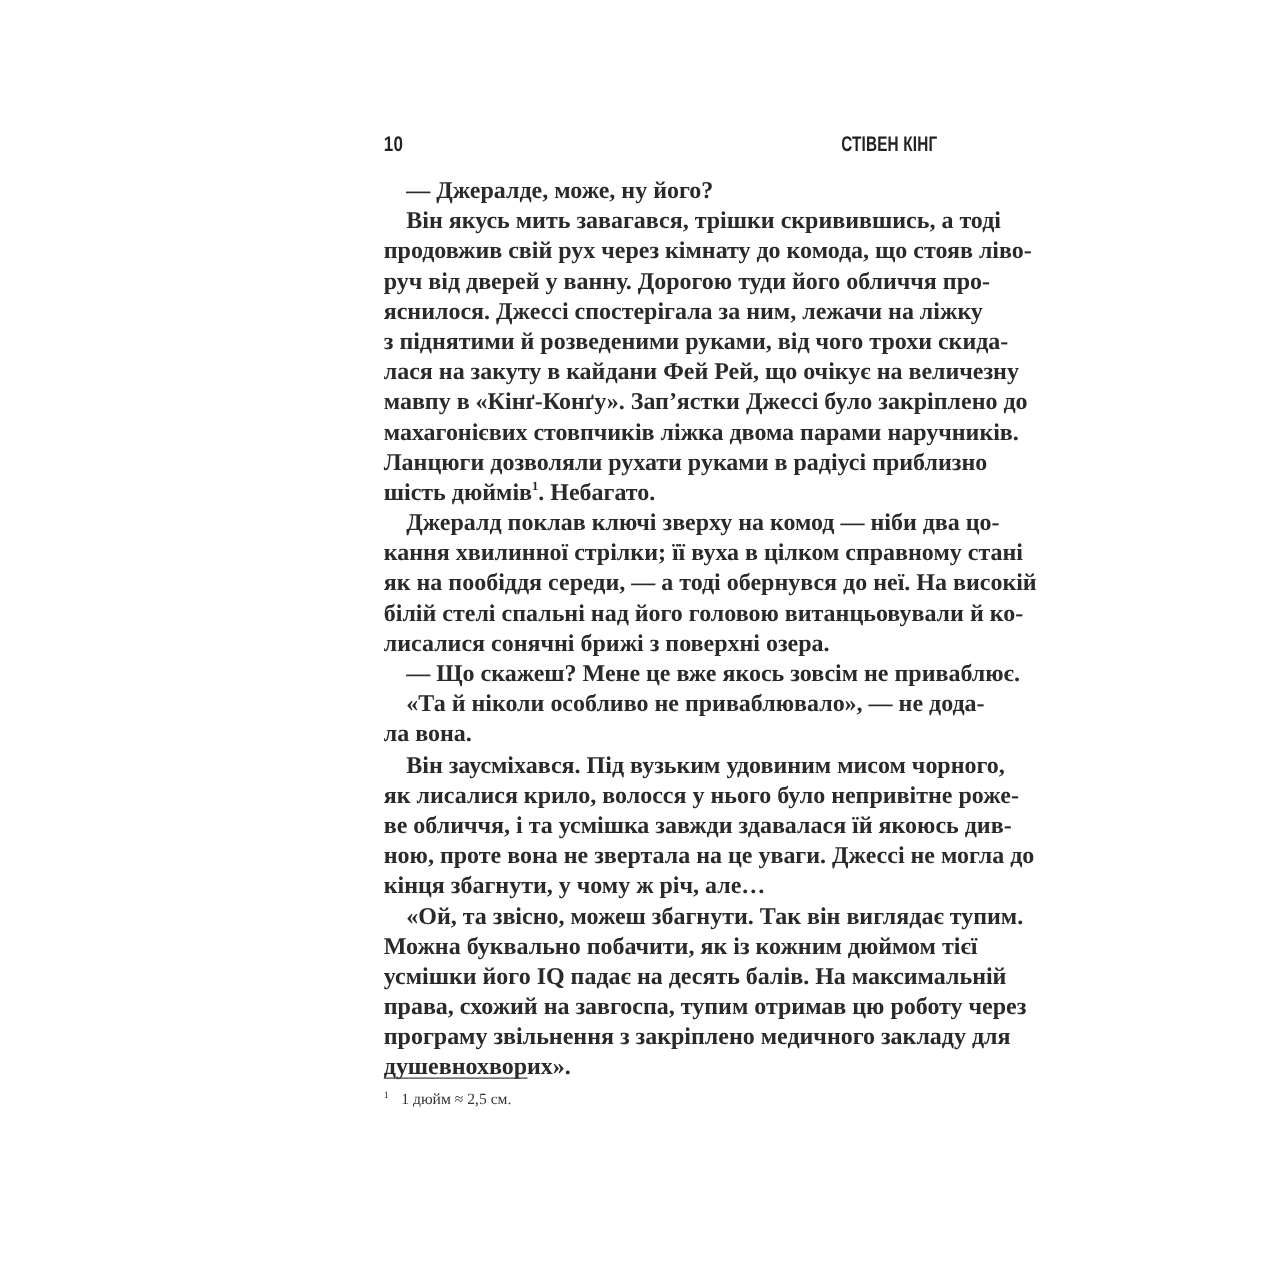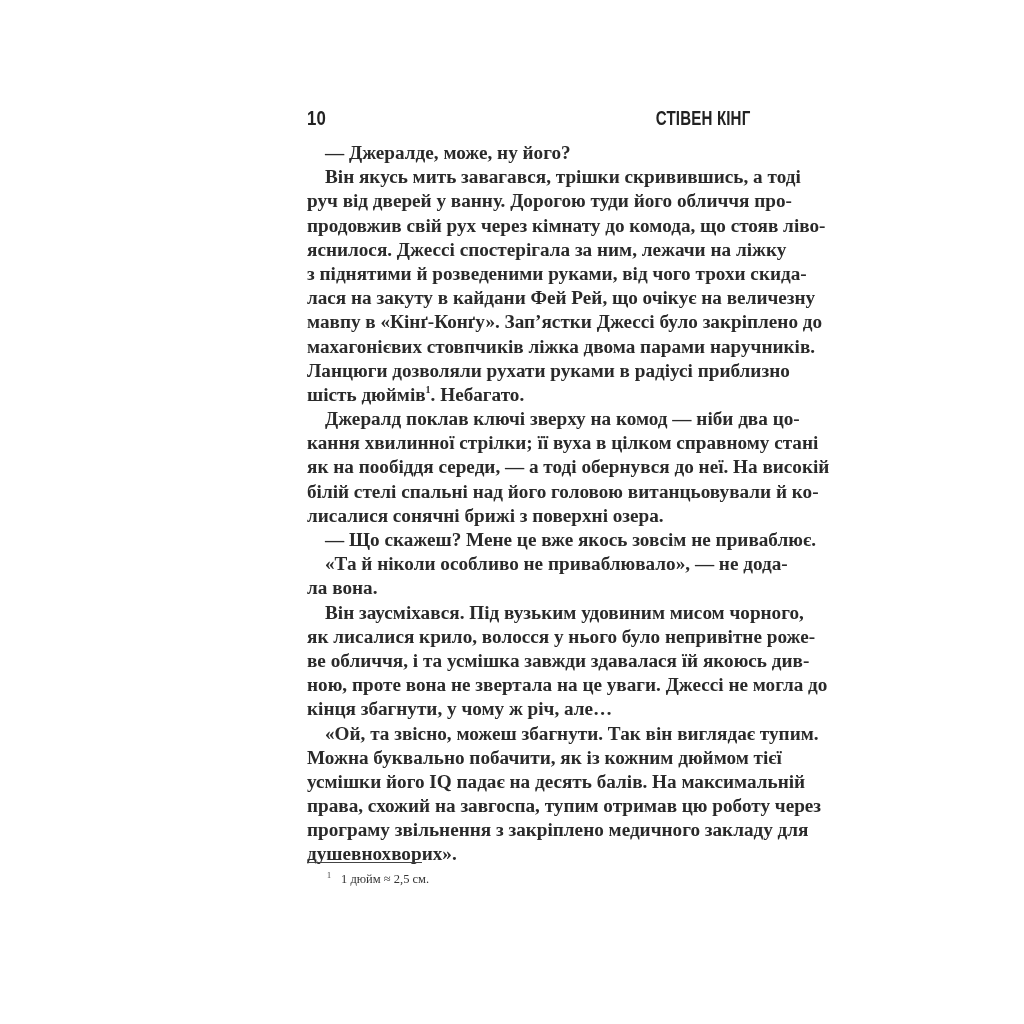--- a/index.html
+++ b/index.html
@@ -11,21 +11,21 @@
       font-family: "Liberation Serif", "DejaVu Serif", serif;
       color: #2a2a2a;
     }
     .header {
       position: absolute;
       left: 307px; top: 106px;
       width: 443px;
       height: 24px;
       font-family: "Liberation Sans", "DejaVu Sans", sans-serif;
       font-weight: bold;
-      font-size: 21px;
+      font-size: 17px;
       letter-spacing: 0.2px;
       color: #222;
     }
     .header .page-num {
       position: absolute; left: 0; top: 0;
       transform: scaleX(0.8); transform-origin: left;
     }
     .header .running-title {
       position: absolute; right: 0; top: 0;
       transform: scaleX(0.72); transform-origin: right;
@@ -54,37 +54,36 @@
       position: absolute;
       left: 307px; top: 862px;
       width: 115px; height: 1px;
       background: #444;
     }
     .footnote {
       position: absolute;
       left: 307px; top: 871px;
       font-size: 12.5px;
       color: #333;
-      margin-left: 20px;
     }
     .footnote .fn-mark { font-size: 8px; vertical-align: 5px; margin-right: 10px; }
   </style>
 </head>
 <body>
 
 <div class="header">
   <span class="page-num">10</span>
   <span class="running-title">СТІВЕН КІНГ</span>
 </div>
 
 <div class="body-text" id="body-text">
     <div class="line indent last"><span>— Джералде, може, ну його?</span></div>
     <div class="line indent"><span>Він якусь мить завагався, трішки скривившись, а тоді</span></div>
+    <div class="line"><span>продовжив свій рух через кімнату до комода, що стояв ліво-</span></div>
     <div class="line"><span>руч від дверей у ванну. Дорогою туди його обличчя про-</span></div>
-    <div class="line"><span>продовжив свій рух через кімнату до комода, що стояв ліво-</span></div>
     <div class="line"><span>яснилося. Джессі спостерігала за ним, лежачи на ліжку</span></div>
     <div class="line"><span>з піднятими й розведеними руками, від чого трохи скида-</span></div>
     <div class="line"><span>лася на закуту в кайдани Фей Рей, що очікує на величезну</span></div>
     <div class="line"><span>мавпу в «Кінґ-Конґу». Зап’ястки Джессі було закріплено до</span></div>
     <div class="line"><span>махагонієвих стовпчиків ліжка двома парами наручників.</span></div>
     <div class="line"><span>Ланцюги дозволяли рухати руками в радіусі приблизно</span></div>
     <div class="line last"><span>шість дюймів</span><sup class="fn">1</sup><span>. Небагато.</span></div>
     <div class="line indent"><span>Джералд поклав ключі зверху на комод — ніби два цо-</span></div>
     <div class="line"><span>кання хвилинної стрілки; її вуха в цілком справному стані</span></div>
     <div class="line"><span>як на пообіддя середи, — а тоді обернувся до неї. На високій</span></div>

